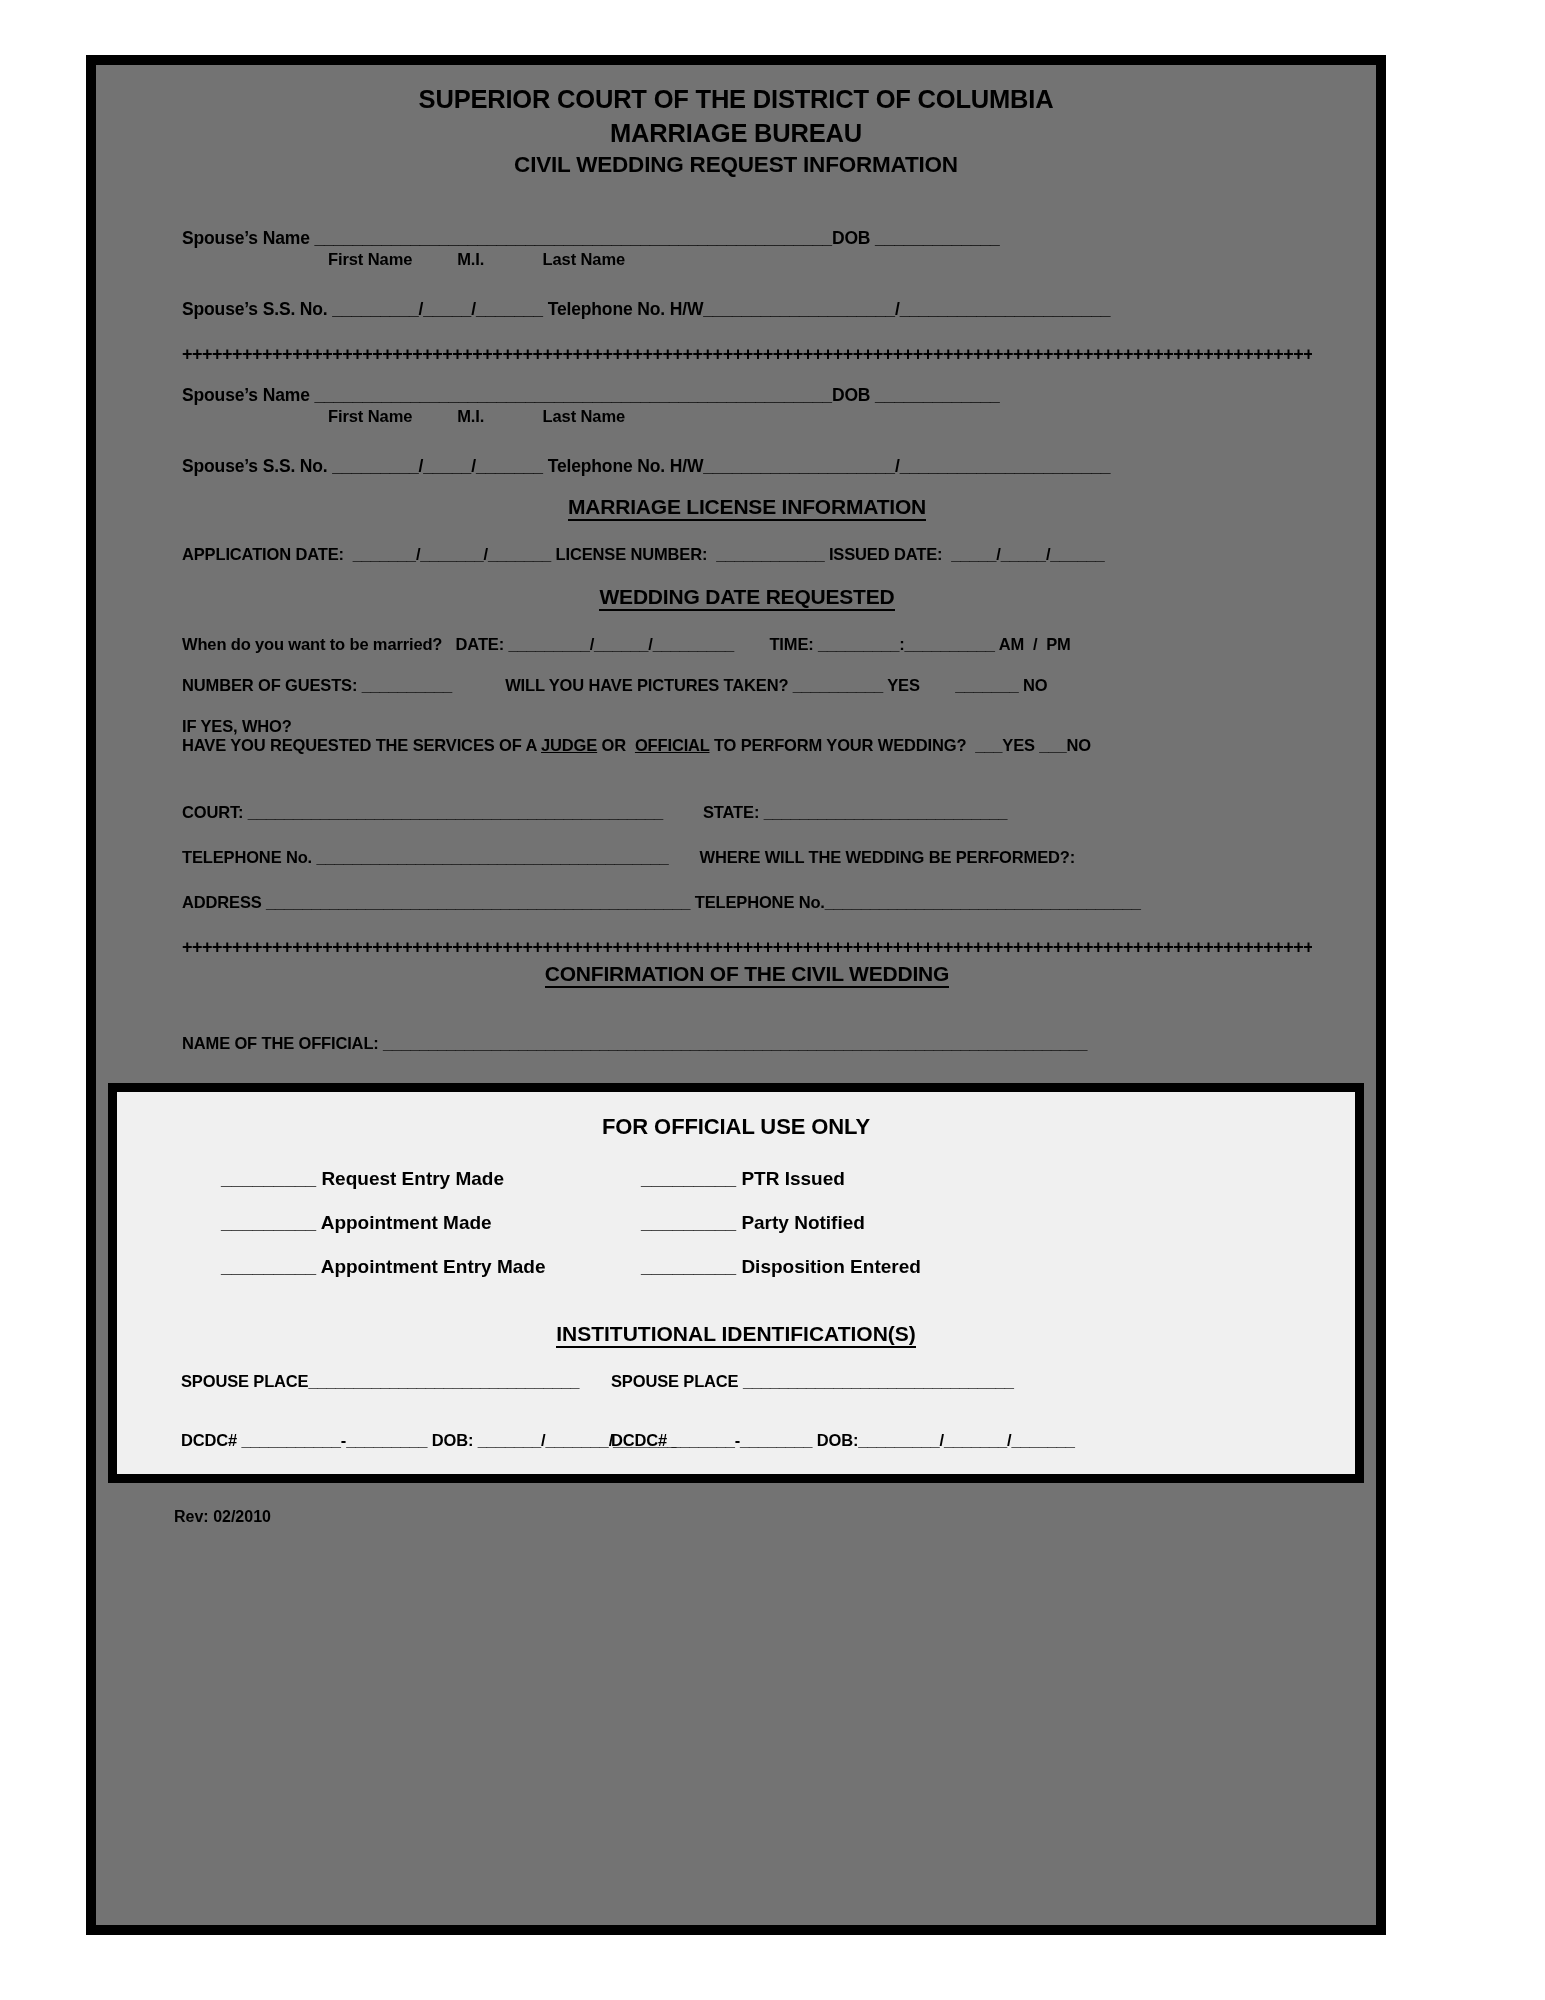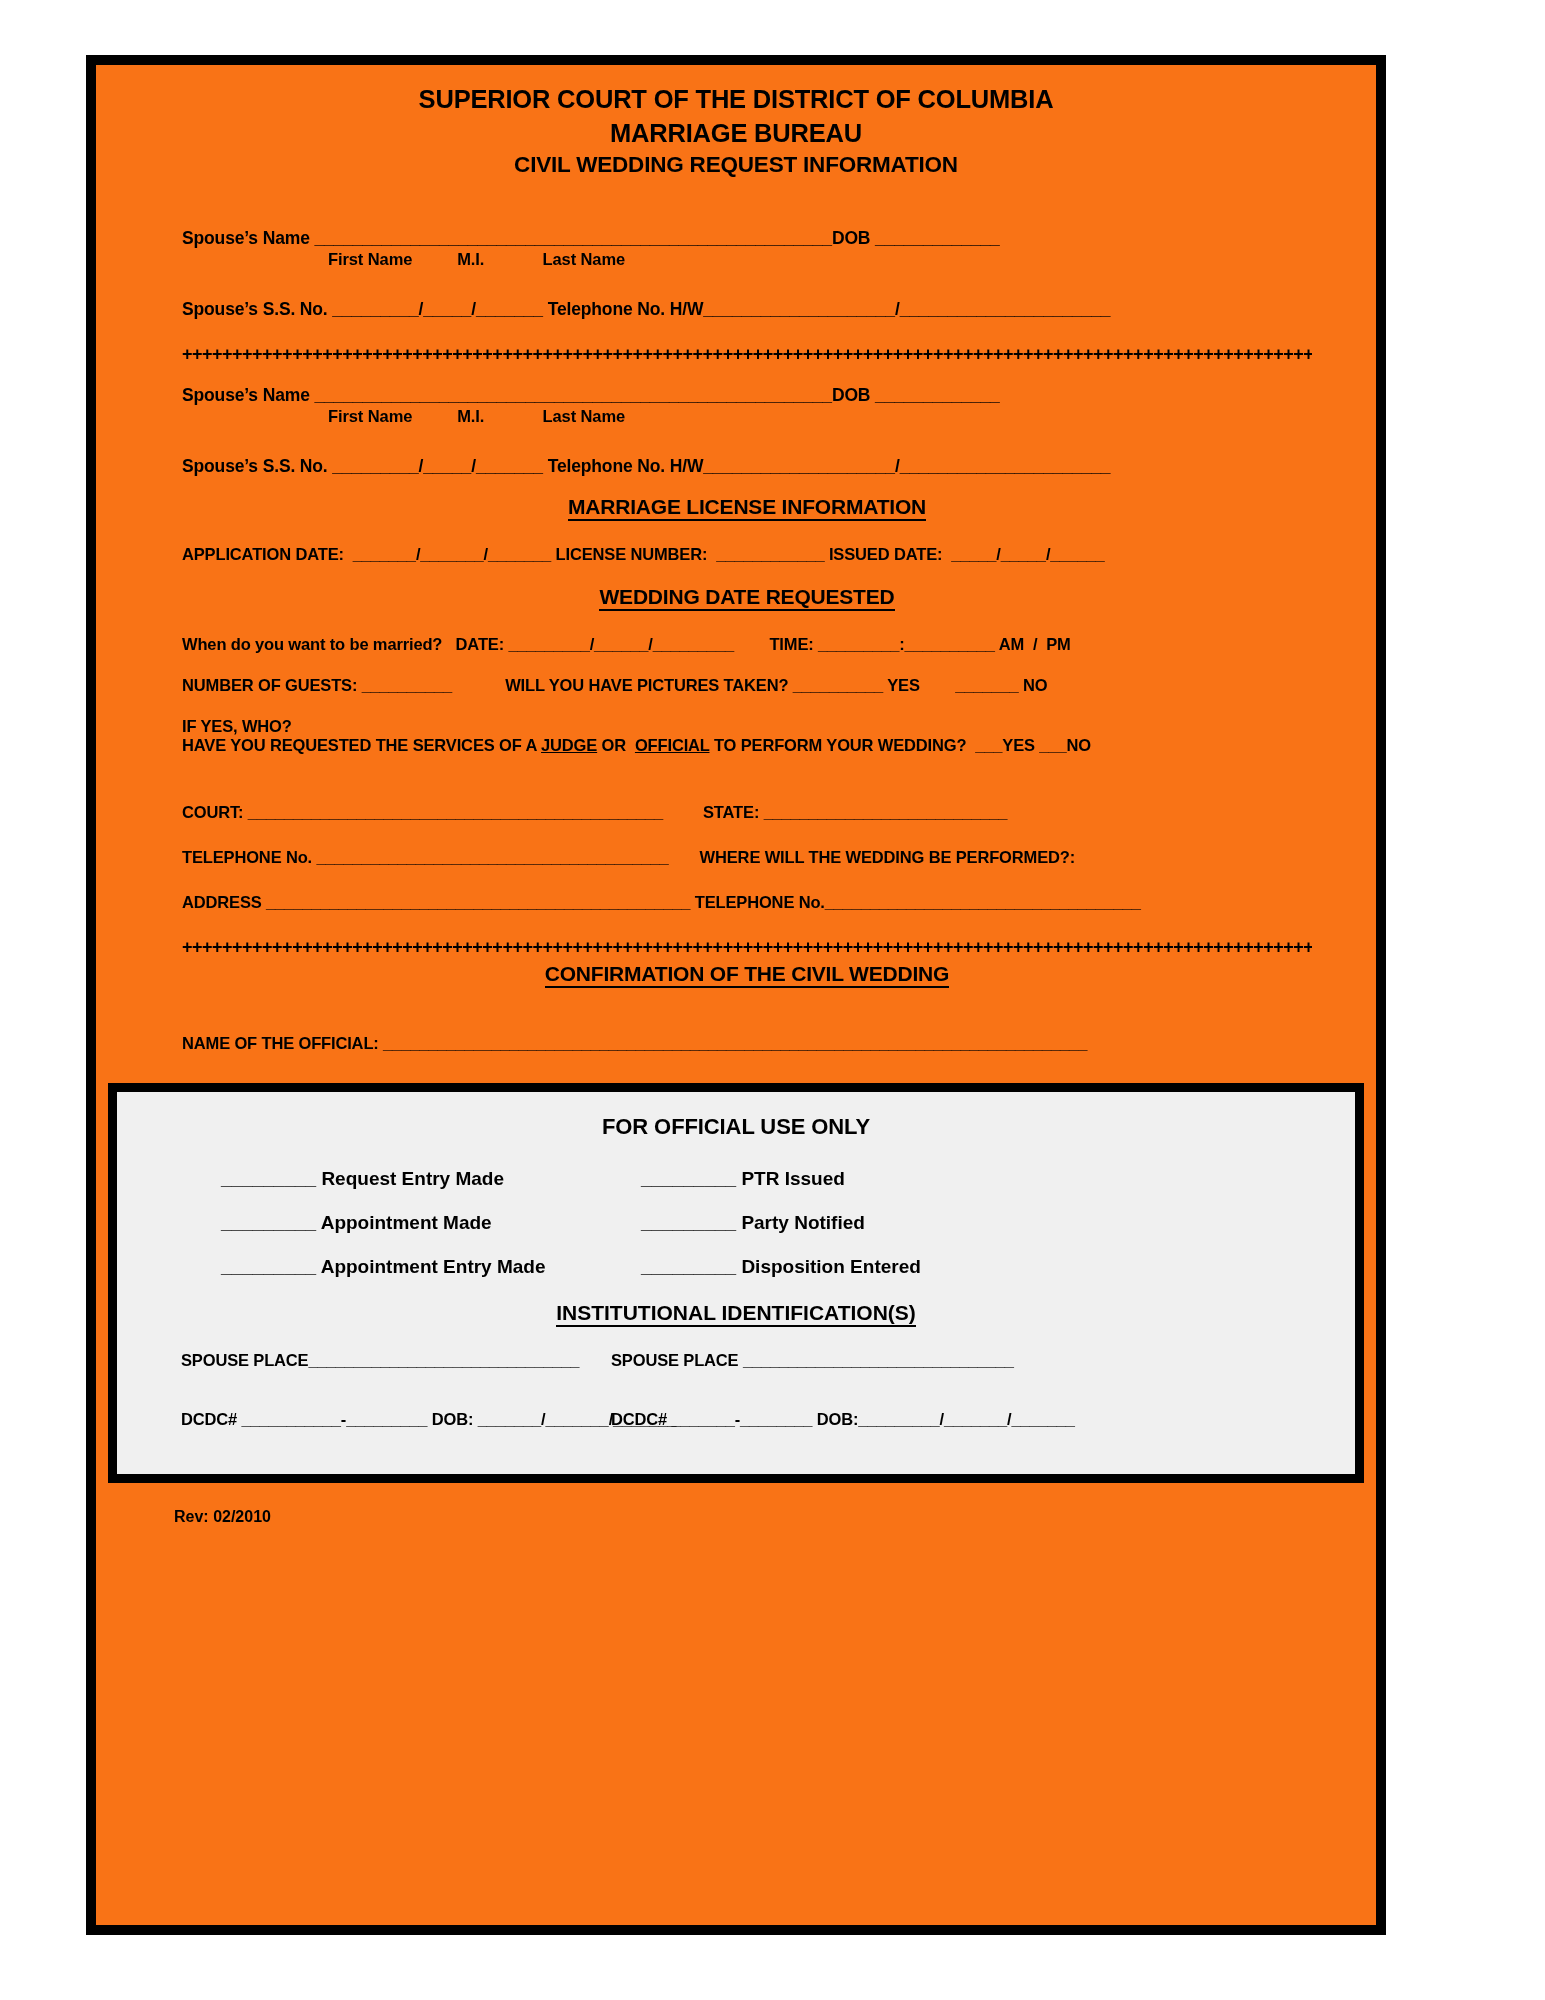--- a/index.html
+++ b/index.html
@@ -18,21 +18,21 @@
 
   
   .page {
     position: absolute;
     left: 86px;
     top: 55px;
     width: 1300px;
     height: 1880px;
     border: 10px solid #000000;
     box-sizing: border-box;
-    background: #f97316;
+    background: #737373;
   }
   .page-inner {
     position: relative;
     width: 100%;
     height: 100%;
     box-sizing: border-box;
     padding: 0;
   }
 
   
@@ -130,21 +130,21 @@
     white-space: pre;
     margin-bottom: 22px;
   }
   .check-col-1 { display: inline-block; width: 420px; }
   .check-col-2 { display: inline-block; }
 
   .inst-title {
     text-align: center;
     font-weight: bold;
     font-size: 21px;
-    margin-top: 23px;
+    margin-top: 44px;
   }
   .inst-title span {
     border-bottom: 2.2px solid #000;
     padding-bottom: 1px;
   }
   .inst-rows { padding: 0 68px 0 64px; margin-top: 26px; }
   .inst-row {
     font-weight: bold;
     font-size: 16.5px;
     white-space: pre;

